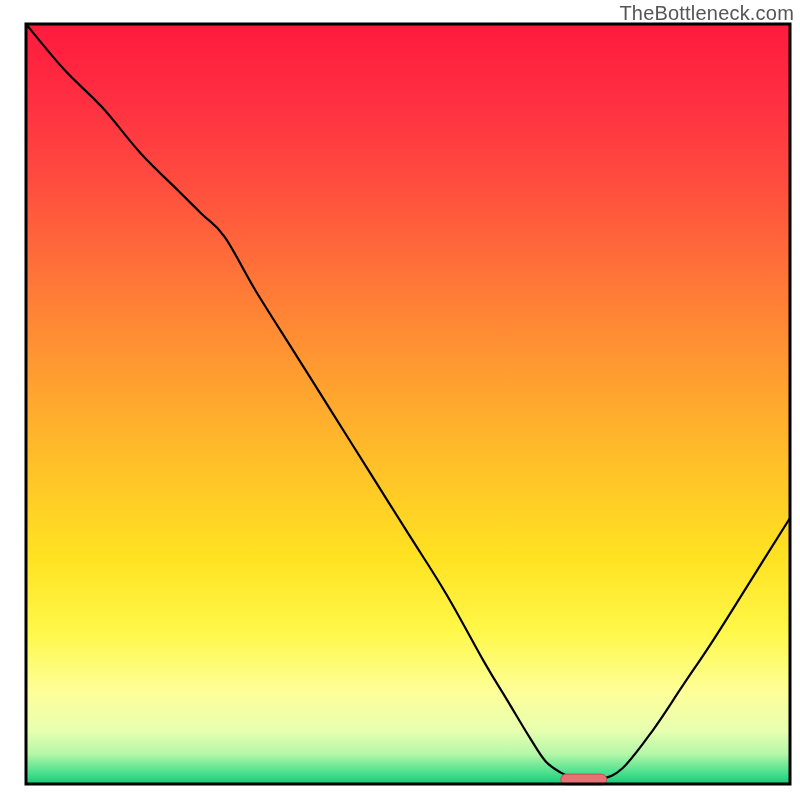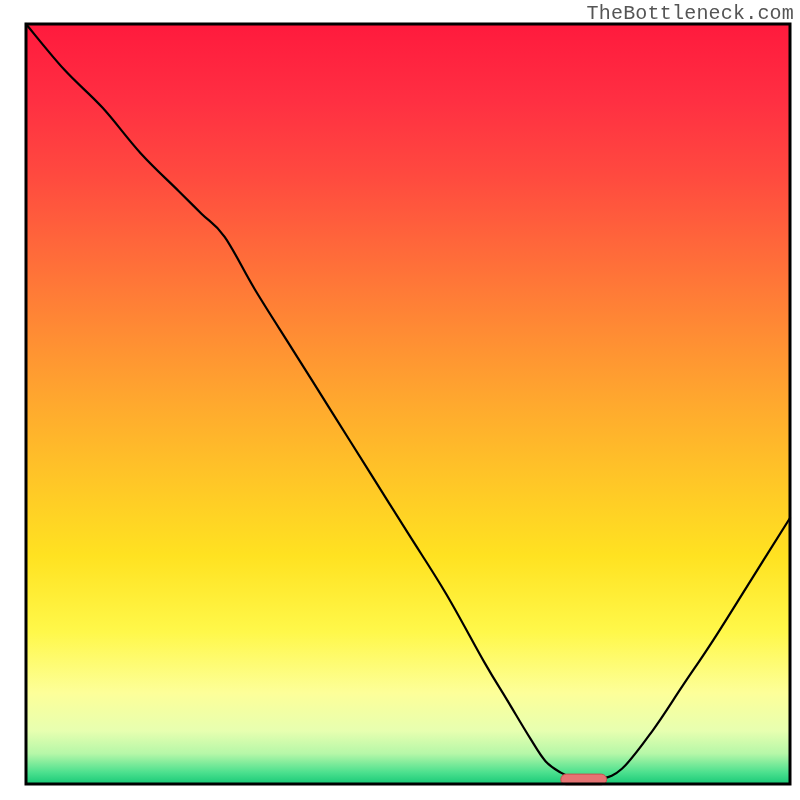--- a/index.html
+++ b/index.html
@@ -8,21 +8,20 @@
     width: 800px;
     height: 800px;
     overflow: hidden;
     font-family: Arial, Helvetica, sans-serif;
     background: #fff;
   }
   .chart-container {
     position: relative;
     width: 800px;
     height: 688px;
-    font-family: Liberation Mono, monospace;
   }
   .watermark {
     position: absolute;
     top: 2px;
     right: 6px;
     font-size: 20px;
     font-weight: 500;
     color: #555;
     letter-spacing: 0.2px;
     z-index: 10;

